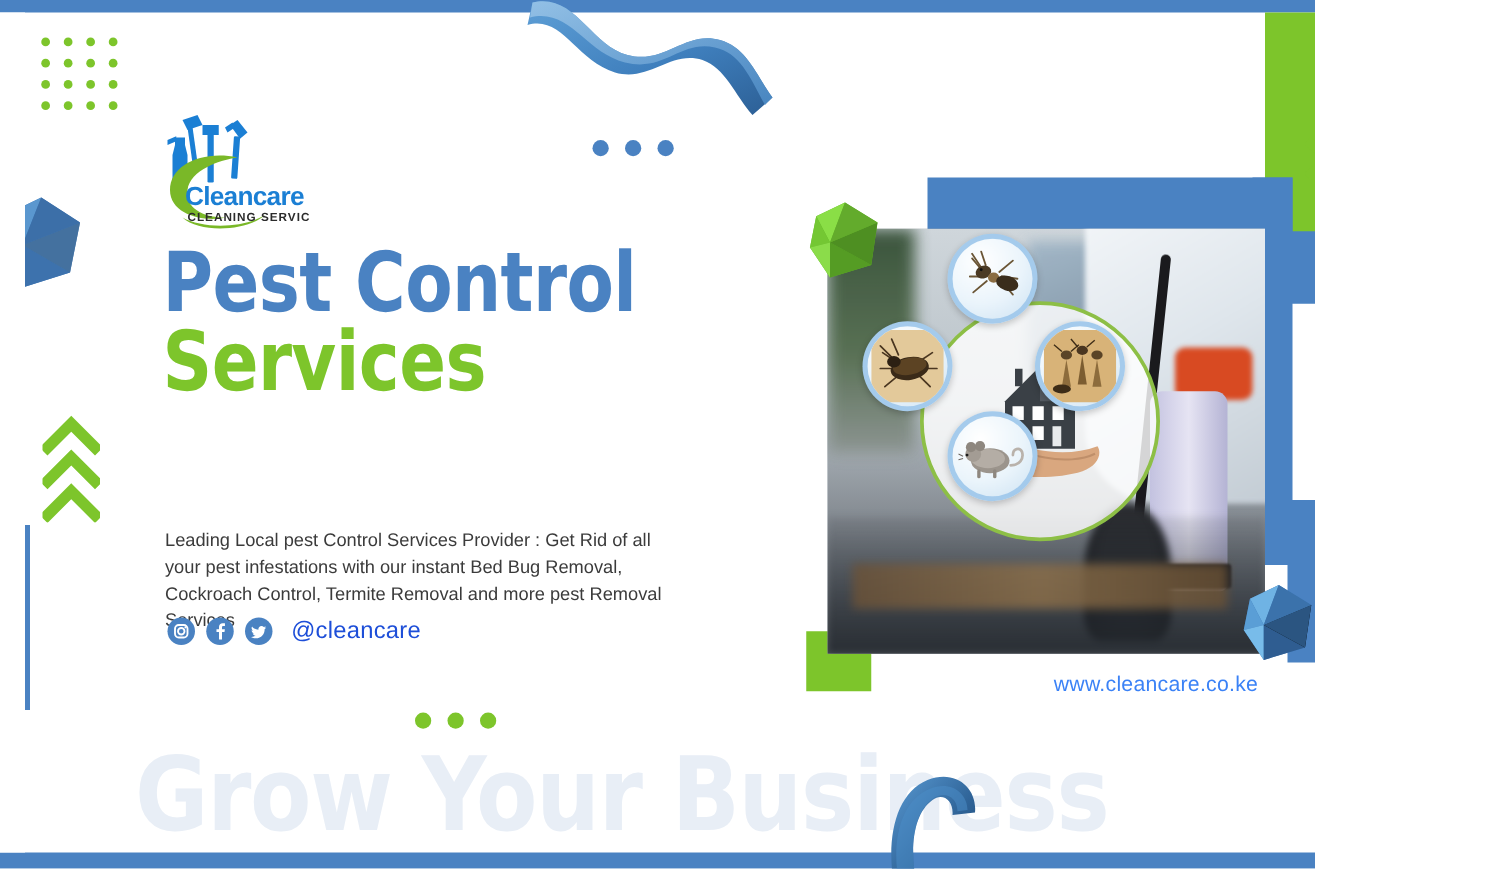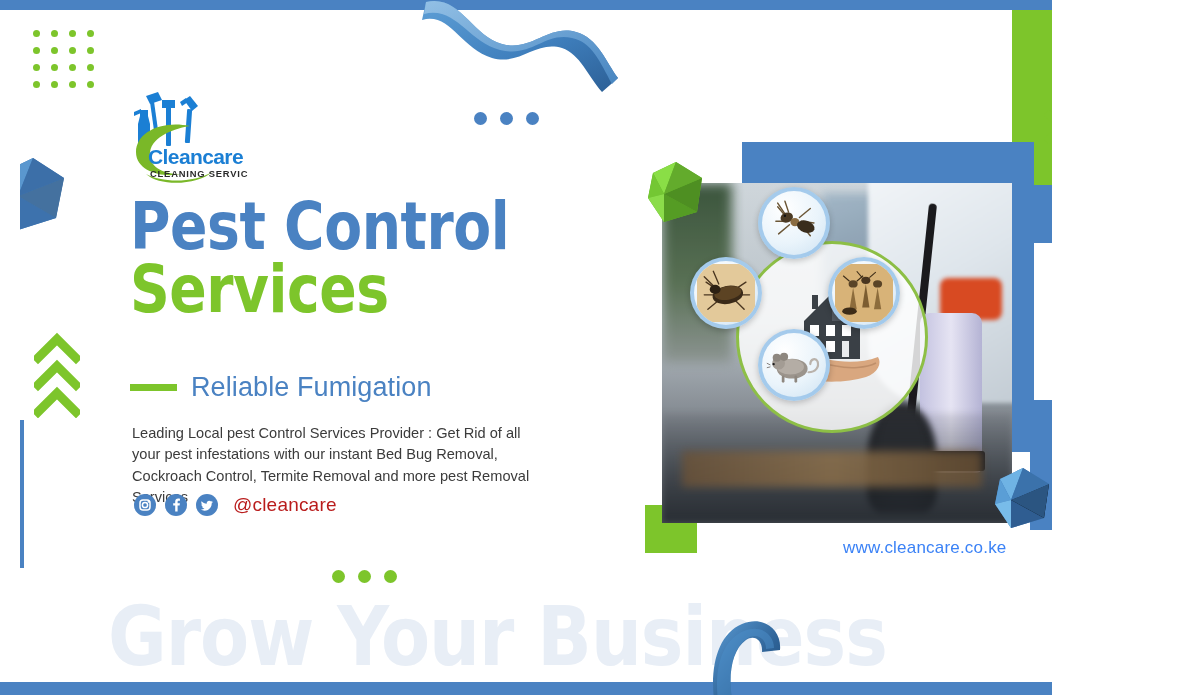--- a/index.html
+++ b/index.html
@@ -146,21 +146,21 @@
     position: absolute; left: 134px; top: 494px;
     display: flex; align-items: center; gap: 9px;
   }
   .social-icon {
     width: 22px; height: 22px; border-radius: 50%;
     background: #4a82c2;
     display: flex; align-items: center; justify-content: center;
     flex: 0 0 auto;
   }
   .social-handle {
-    font-size: 19px; color: #b91c1c; margin-left: 6px; letter-spacing: 0.2px; text-align: right;
+    font-size: 19px; color: #1d4ed8; margin-left: 6px; letter-spacing: 0.2px; text-align: right;
   }
 
   
   .img-backblue {
     position: absolute; left: 742px; top: 142px;
     width: 292px; height: 44px;
     background: #4a82c2;
   }
   .img-backblue2 {
     position: absolute; left: 1002px; top: 142px;
@@ -416,24 +416,20 @@
       <text x="20" y="74" font-family="'Liberation Sans', sans-serif" font-size="21" font-weight="700" fill="#1b7fd4" letter-spacing="-0.6">Cleancare</text>
       <text x="22" y="87" font-family="'Liberation Sans', sans-serif" font-size="9.4" font-weight="700" fill="#2b2b2b" letter-spacing="0.8">CLEANING SERVICES</text>
     </svg>
   </div>
 
   <h1 class="headline">
     <span class="l1">Pest Control</span>
     <span class="l2">Services</span>
   </h1>
 
-  <div class="sub-row">
-    <span class="sub-dash"></span>
-    <span class="sub-text">Reliable Fumigation</span>
-  </div>
 
   <p class="body-text">Leading Local pest Control Services Provider : Get Rid of all your pest infestations with our instant Bed Bug Removal, Cockroach Control, Termite Removal and more  pest Removal Services</p>
 
   <div class="social-row">
     <span class="social-icon">
       <svg viewBox="0 0 22 22" width="22" height="22">
         <rect x="6" y="6" width="10" height="10" rx="3" fill="none" stroke="#fff" stroke-width="1.5"></rect>
         <circle cx="11" cy="11" r="2.6" fill="none" stroke="#fff" stroke-width="1.5"></circle>
         <circle cx="14.4" cy="7.8" r="0.9" fill="#fff"></circle>
       </svg>

